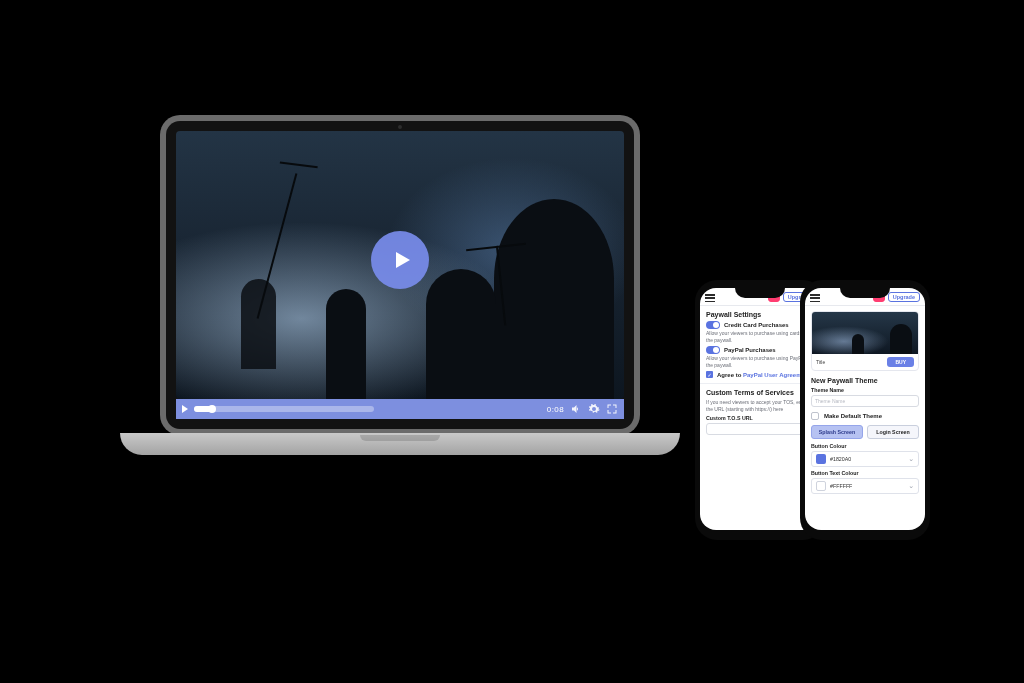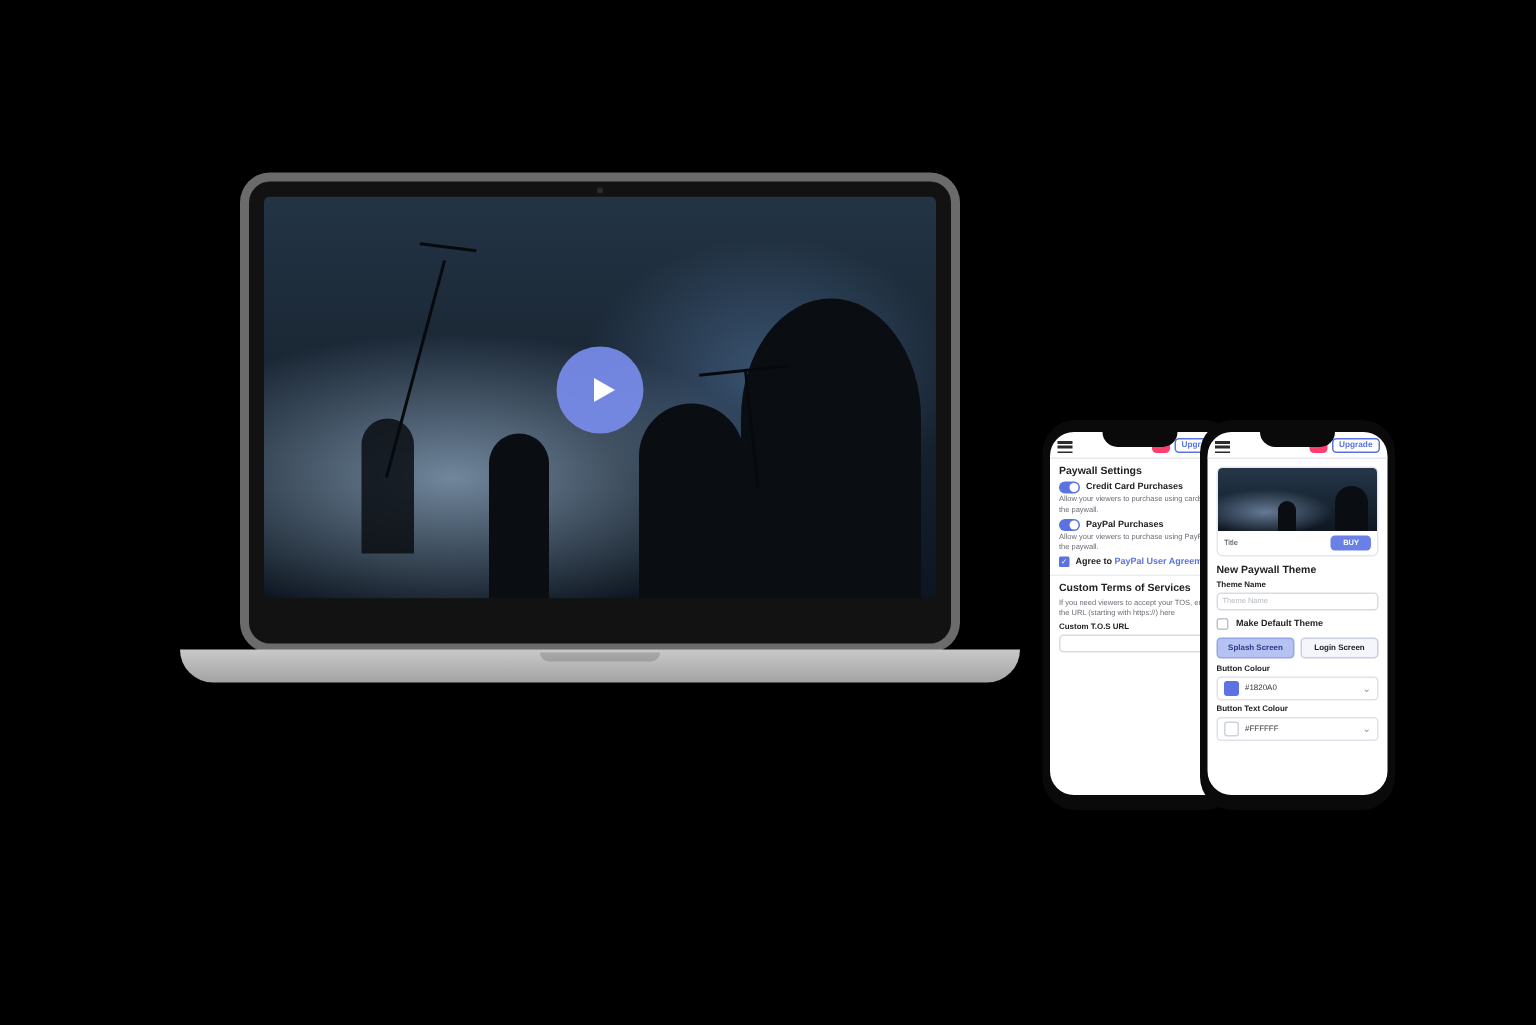--- a/index.html
+++ b/index.html
@@ -110,20 +110,44 @@
         <span class="mic1"></span>
         <span class="cymb"></span>
 
         <div class="play-btn">
           <svg viewBox="0 0 24 24">
               <path d="M6 4l14 8-14 8z"></path>
             </svg>
         </div>
       </div>
 
+      <div class="controls">
+        <span class="ctrl-play"></span>
+        <div class="track">
+          <span class="prog"></span>
+          <span class="thumb"></span>
+        </div>
+        <span class="spacer"></span>
+        <span class="timecode">0:08</span>
+        <span class="ctrl-icon">
+          <svg viewBox="0 0 24 24">
+              <path d="M4 9v6h4l5 5V4L8 9H4zm12 3a4 4 0 0 0-2-3.5v7A4 4 0 0 0 16 12z"></path>
+            </svg>
+        </span>
+        <span class="ctrl-icon">
+          <svg viewBox="0 0 24 24">
+              <path d="M12 8a4 4 0 1 0 0 8 4 4 0 0 0 0-8zm9 4l2 1-1 3-2-1a8 8 0 0 1-1.7 1.7l1 2-3 1-1-2a8 8 0 0 1-2.6 0l-1 2-3-1 1-2A8 8 0 0 1 5 15l-2 1-1-3 2-1a8 8 0 0 1 0-2l-2-1 1-3 2 1A8 8 0 0 1 6.7 5l-1-2 3-1 1 2a8 8 0 0 1 2.6 0l1-2 3 1-1 2A8 8 0 0 1 19 9l2-1 1 3-2 1a8 8 0 0 1 0 2z"></path>
+            </svg>
+        </span>
+        <span class="ctrl-icon">
+          <svg viewBox="0 0 24 24">
+              <path d="M3 3h7v2H5v5H3V3zm18 0v7h-2V5h-5V3h7zM3 21v-7h2v5h5v2H3zm18 0h-7v-2h5v-5h2v7z"></path>
+            </svg>
+        </span>
+      </div>
     </div>
   </div>
   <div class="lap-base"></div>
 </div>
 
 <div class="phone phone1">
   <div class="screen">
     <span class="notch"></span>
 
     <div class="p-head">

